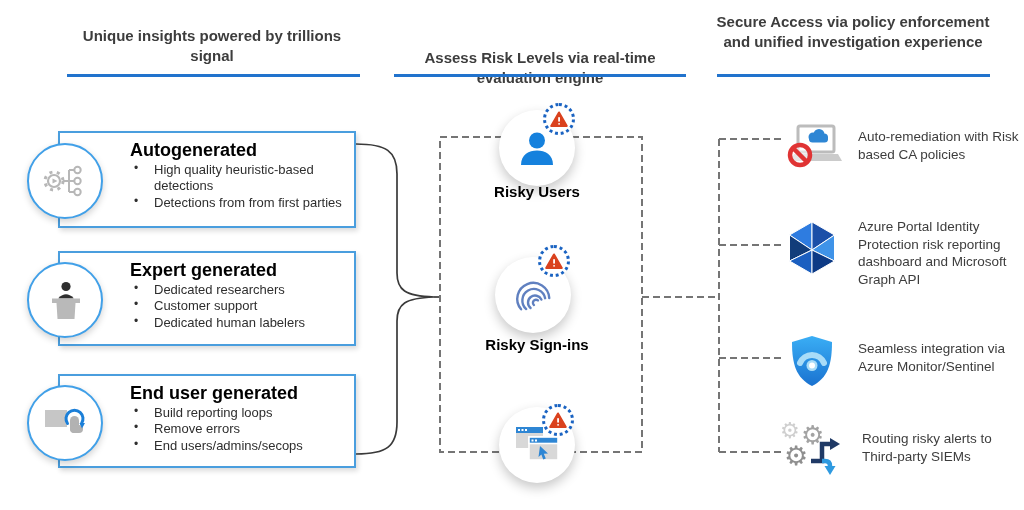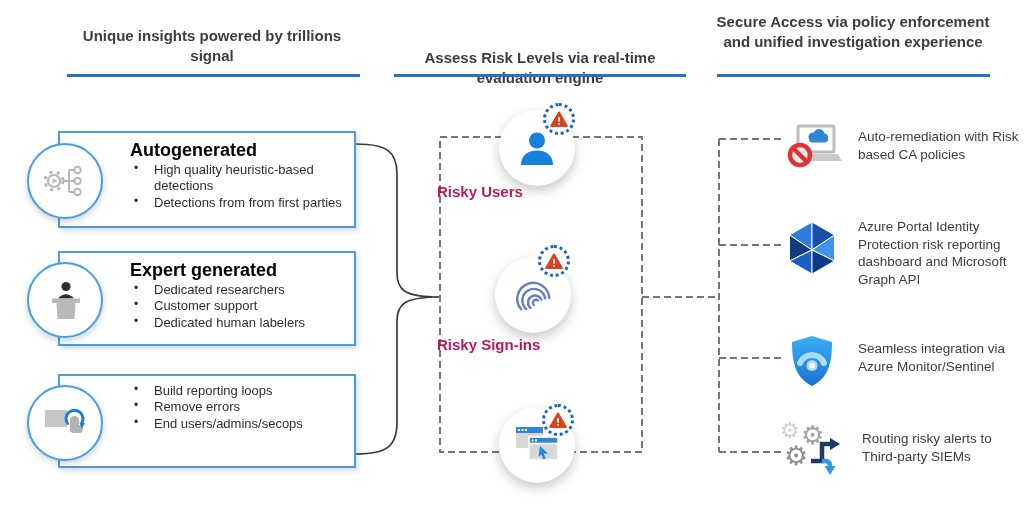--- a/index.html
+++ b/index.html
@@ -17,21 +17,21 @@
   .ibox ul{margin:0;padding:0;list-style:none;}
   .ibox li{position:relative;font-size:13px;line-height:1.26;color:#2e2e2e;padding-left:24px;}
   .ibox li::before{content:"•";position:absolute;left:4px;top:-1px;font-size:12px;color:#2e2e2e;}
   .ibox-circle{position:absolute;width:72px;height:72px;border-radius:50%;background:#fff;
                border:2px solid #41a0e8;box-shadow:0 3px 7px rgba(0,0,0,.18);
                display:flex;align-items:center;justify-content:center;z-index:3;}
 
   
   .risk-circle{position:absolute;width:76px;height:76px;border-radius:50%;background:#fff;
                box-shadow:0 5px 12px rgba(0,0,0,.22);display:flex;align-items:center;justify-content:center;z-index:3;}
-  .risk-label{position:absolute;width:200px;text-align:left;font-size:15px;font-weight:bold;color:#be185d;z-index:3;}
+  .risk-label{position:absolute;width:200px;text-align:center;font-size:15px;font-weight:bold;color:#000000;z-index:3;}
   .badge{position:absolute;width:26px;height:26px;border-radius:50%;background:#fff;
          border:3px dotted #1a63c2;display:flex;align-items:center;justify-content:center;z-index:4;}
 
   
   .out-icon{position:absolute;z-index:3;}
   .out-text{position:absolute;font-size:13.5px;line-height:1.3;color:#3d3d3d;}
 
   .gearwrap{position:absolute;width:70px;height:58px;}
   .gear{position:absolute;line-height:1;user-select:none;}
 
@@ -105,20 +105,21 @@
   <div class="ibox-circle" style="left:27px;top:262px;">
     <svg width="44" height="44" viewBox="0 0 44 44">
       <circle cx="23" cy="8.5" r="4.6" fill="#2f2f2f"></circle>
       <path d="M15.5,20 Q23,12.5 30.5,20 L30.5,20.5 L15.5,20.5 Z" fill="#2f2f2f"></path>
       <rect x="9" y="20.5" width="28" height="4.5" fill="#b9b9b9"></rect>
       <path d="M13.5,25 L32.5,25 L31.5,41 L14.5,41 Z" fill="#b9b9b9"></path>
     </svg>
   </div>
 
   <div class="ibox" style="top:374px;height:94px;">
+    <div class="ibox-title">End user generated</div>
     <ul>
       <li>Build reporting loops</li>
       <li>Remove errors</li>
       <li>End users/admins/secops</li>
     </ul>
   </div>
   <div class="ibox-circle" style="left:27px;top:385px;">
     <svg width="44" height="40" viewBox="0 0 44 40">
       <rect x="2" y="7" width="22" height="17" fill="#c6c6c6"></rect>
       <rect x="27" y="13" width="9" height="17" rx="4.5" fill="#b2b2b2"></rect>

